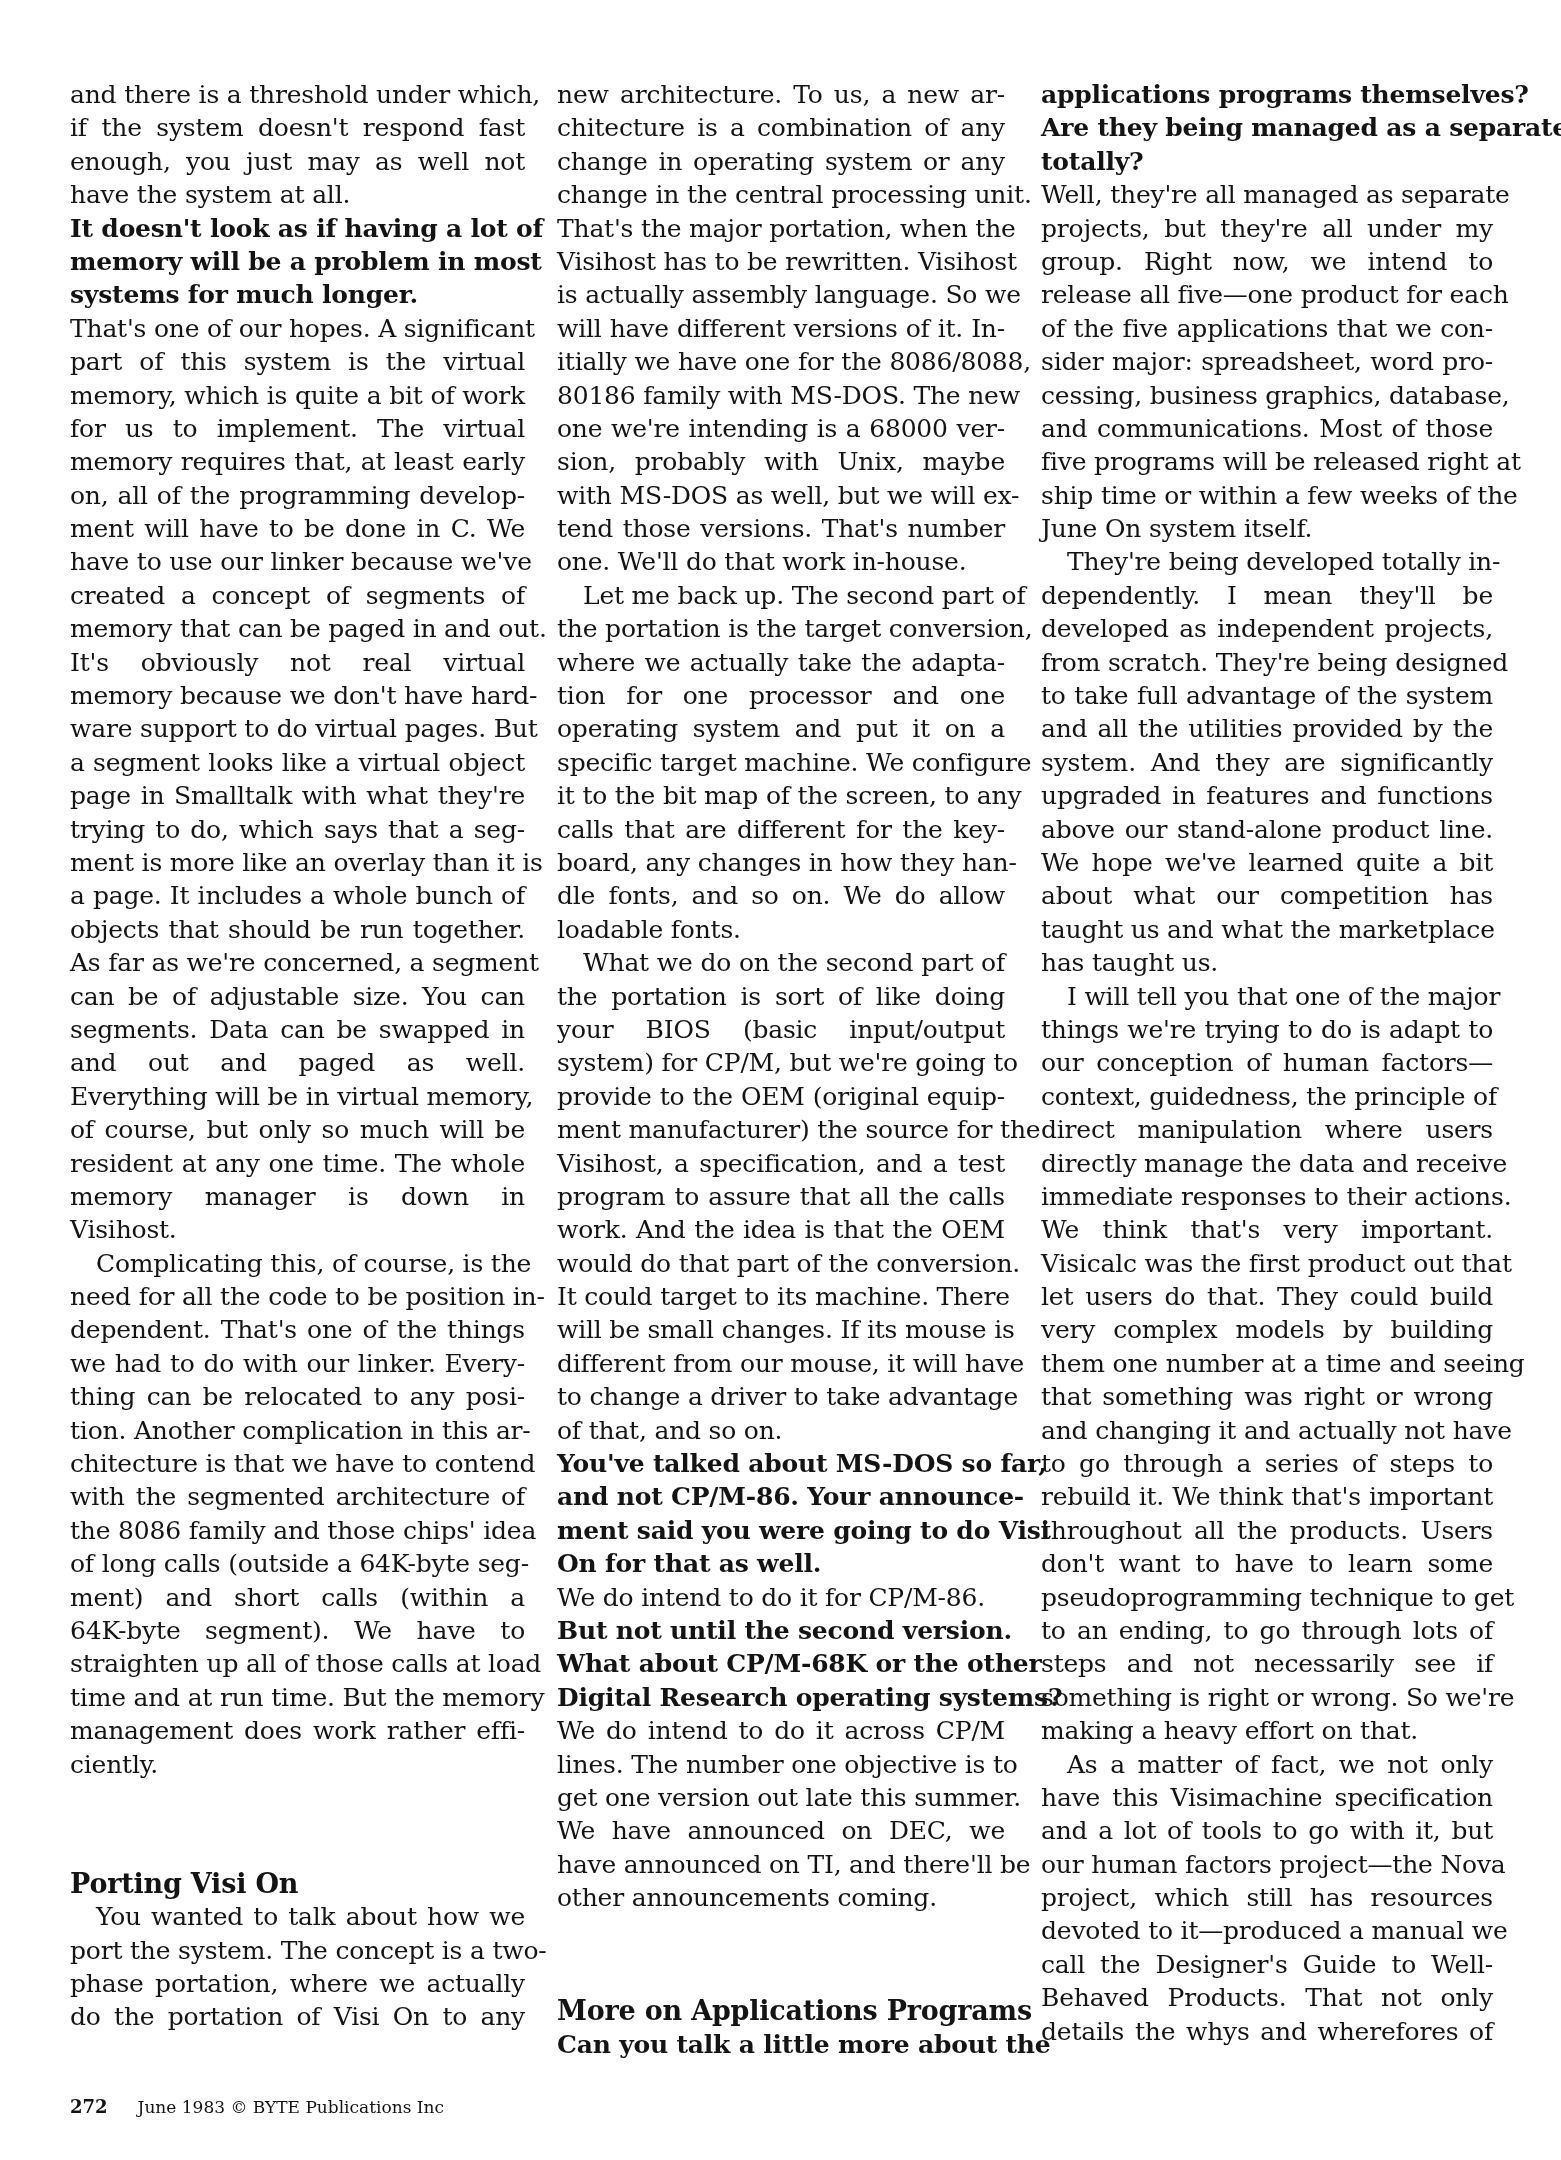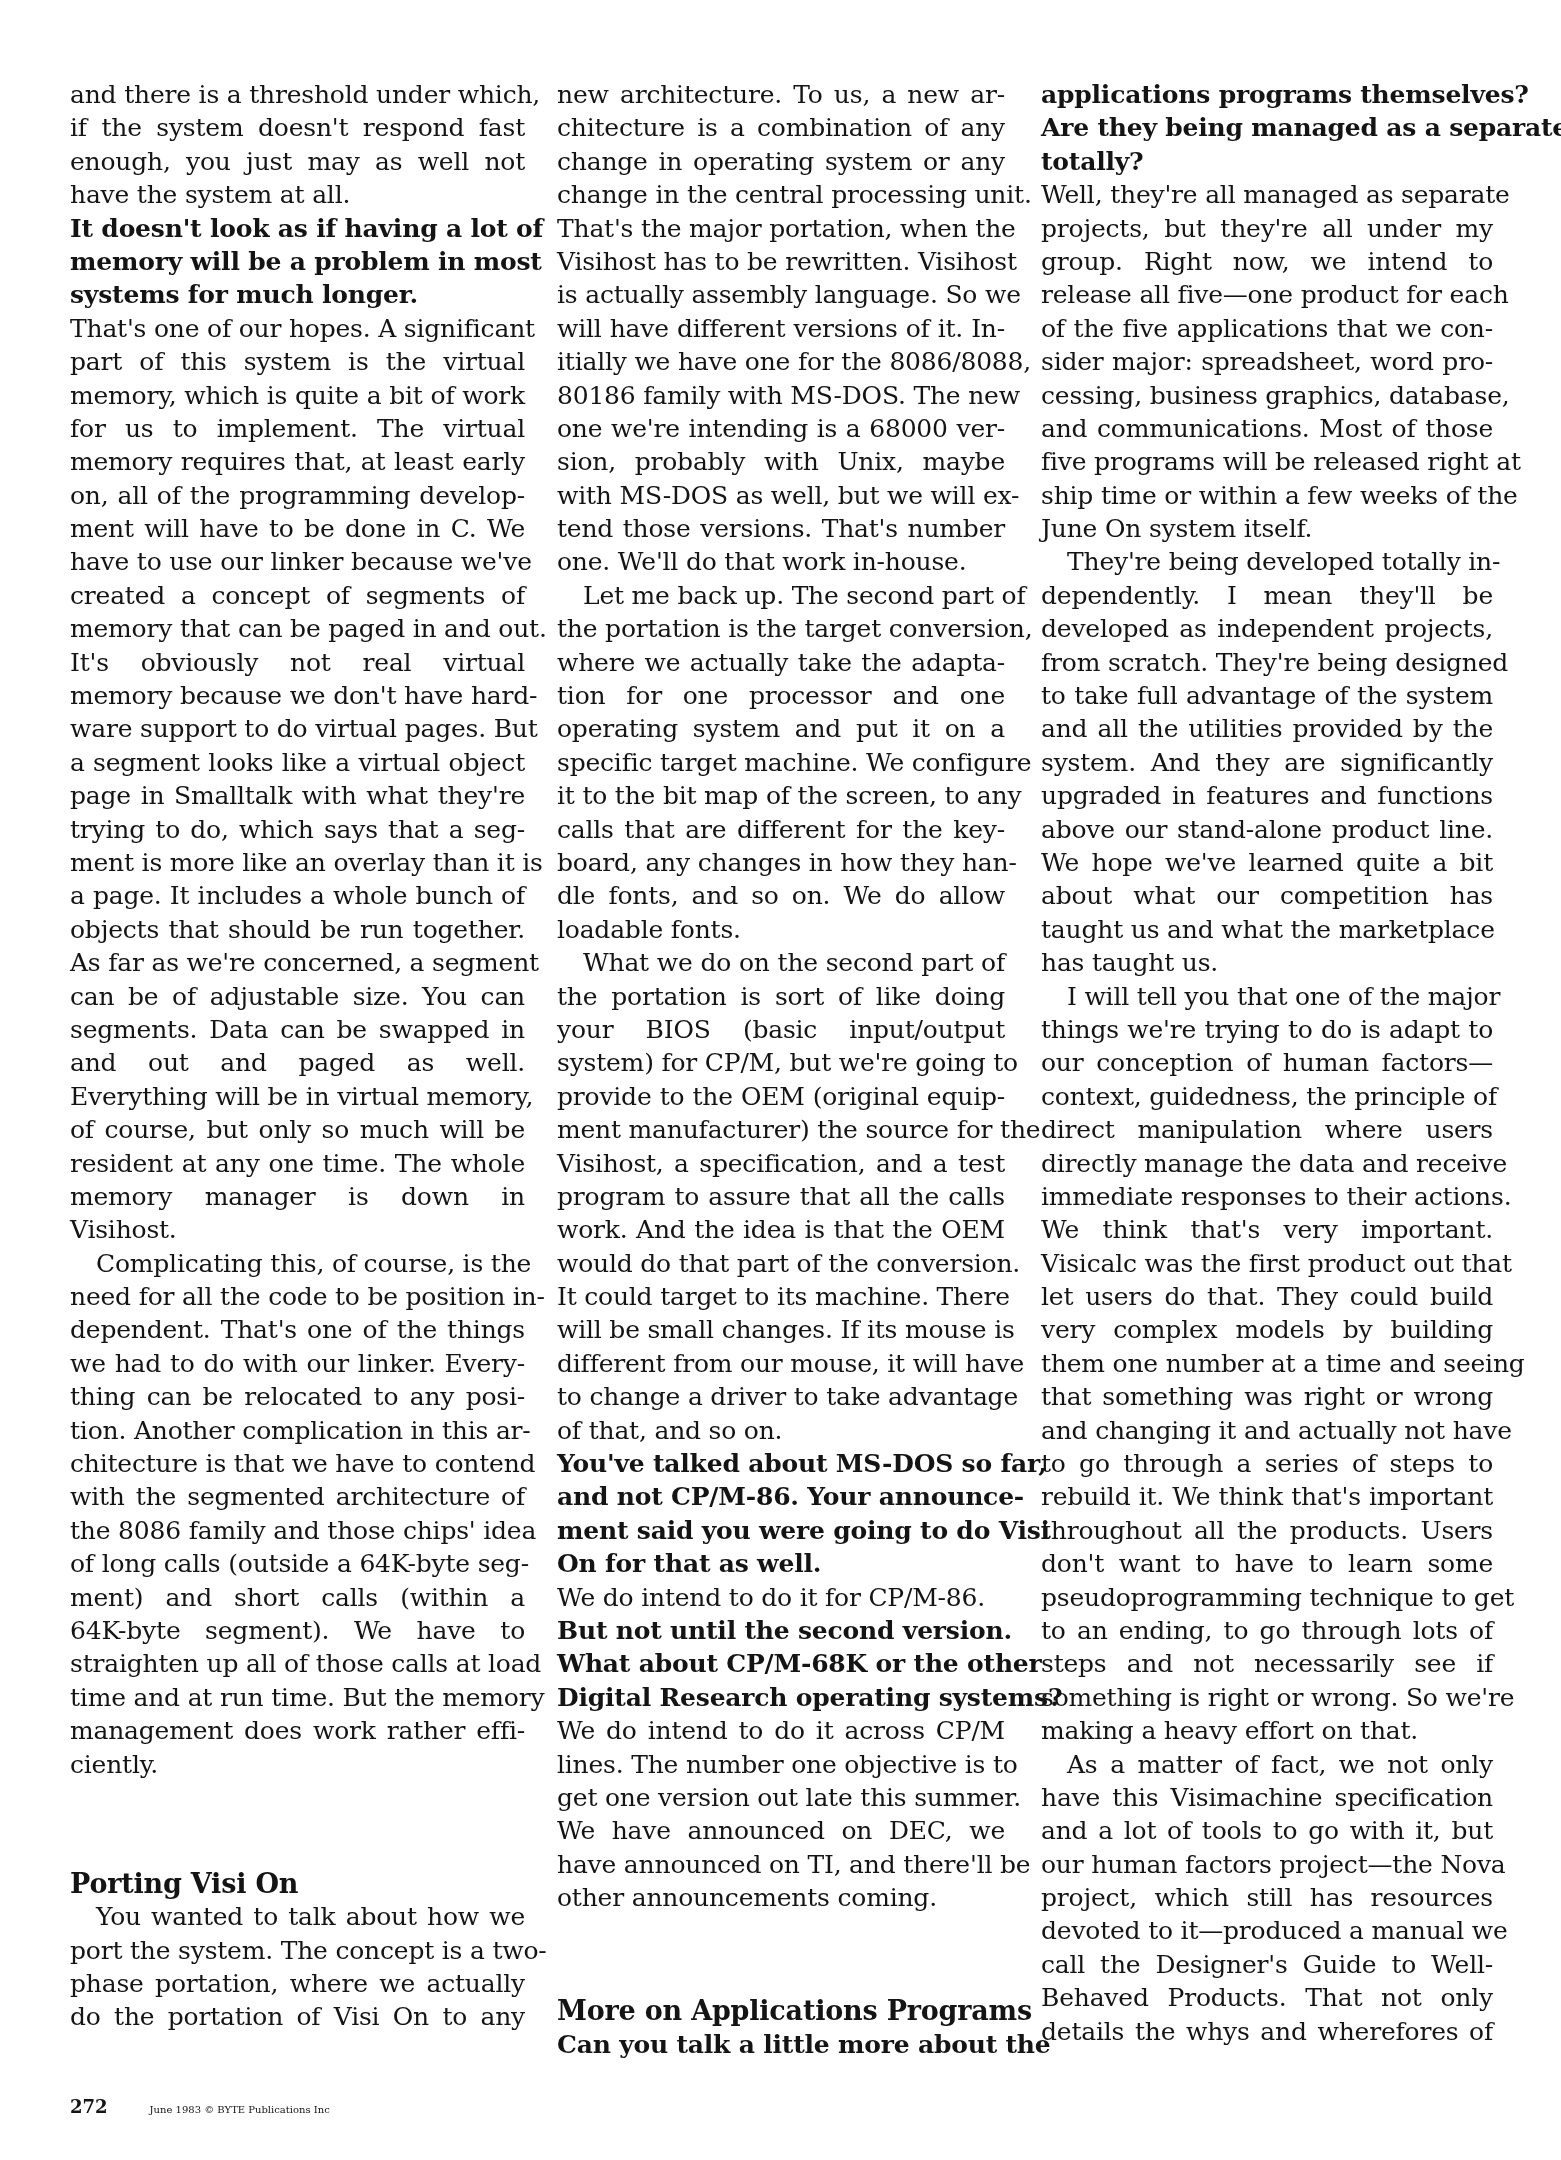--- a/index.html
+++ b/index.html
@@ -25,24 +25,24 @@
   .ln.ind { text-indent: 26px; }
   .b { font-weight: bold; }
   .i { }
   .gap { display: block; }
   .heading {
     display: block; font-weight: bold; font-size: 27px; white-space: nowrap;
     height: 33.4px;
   }
   #footer {
     position: absolute; left: 70px; top: 2096px;
-    display: flex; align-items: baseline; gap: 42px;
+    display: flex; align-items: baseline; gap: 30px;
   }
   #page-num { font-weight: bold; font-size: 18px; }
-  #footer-credit { font-size: 10px; }
+  #footer-credit { font-size: 17px; }
 </style>
 </head>
 <body>
 
 <div id="col1" class="col">
   <div>
       <span class="ln">and there is a threshold under which,</span>
       <span class="ln">if the system doesn't respond fast</span>
       <span class="ln">enough, you just may as well not</span>
       <span class="ln last">have the system at all.</span>

